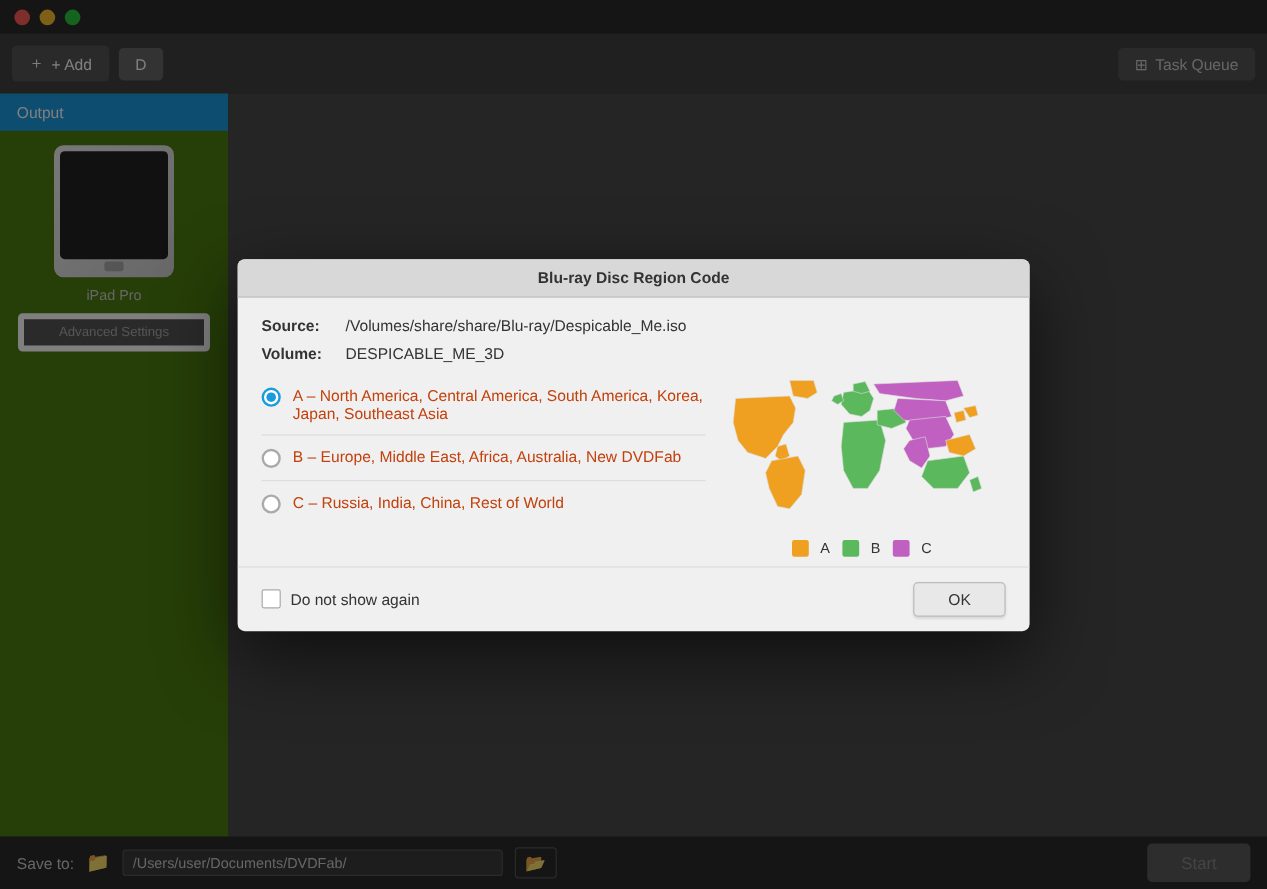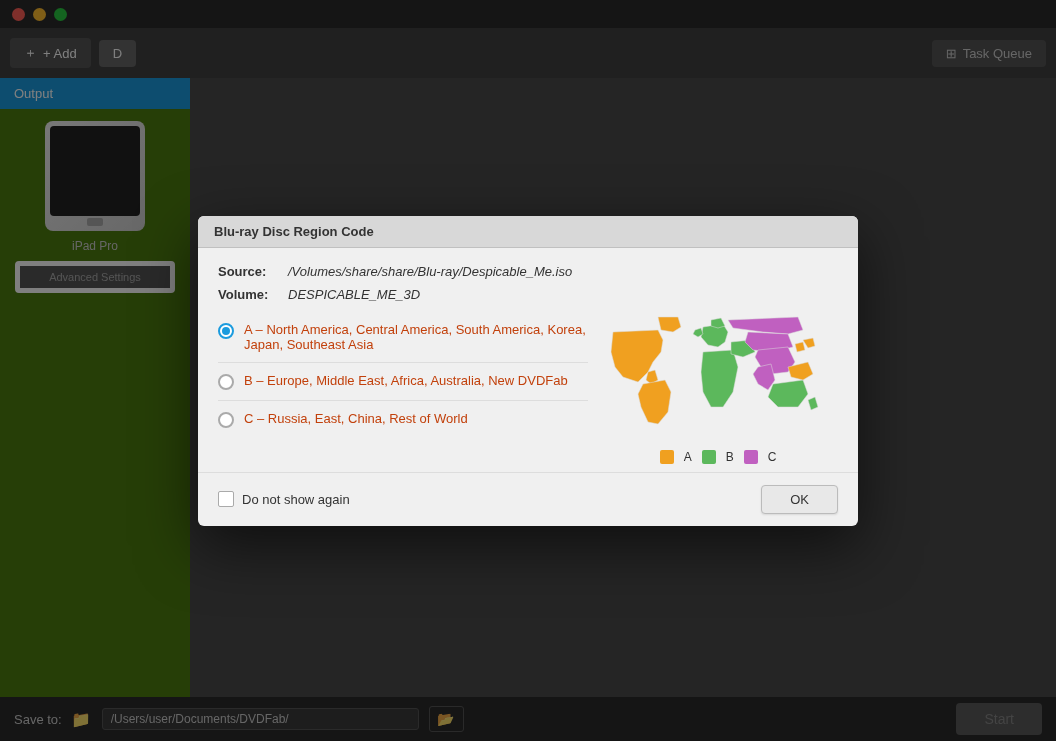--- a/index.html
+++ b/index.html
@@ -249,21 +249,21 @@
     .modal {
       background: #f0f0f0;
       border-radius: 6px;
       width: 660px;
       overflow: hidden;
       box-shadow: 0 20px 60px rgba(0,0,0,0.6);
     }
     .modal-titlebar {
       background: #d8d8d8;
       padding: 8px 16px;
-      text-align: left;
+      text-align: center;
       font-size: 13px;
       font-weight: 600;
       color: #333;
       border-bottom: 1px solid #c0c0c0;
     }
     .modal-body {
       padding: 16px 20px 0 20px;
     }
     .modal-info-row {
       display: flex;
@@ -272,21 +272,20 @@
       font-size: 13px;
       color: #333;
     }
     .modal-label {
       font-weight: 600;
       width: 70px;
       flex-shrink: 0;
     }
     .modal-value {
       color: #333;
-      font-style: italic;
     }
     .modal-content-area {
       display: flex;
       gap: 10px;
       margin-top: 10px;
     }
     .modal-options {
       flex: 1;
     }
     .radio-option {
@@ -468,21 +467,21 @@
             <div class="radio-circle selected">
             </div>
             <span>A – North America, Central America, South America, Korea, Japan, Southeast Asia</span>
           </div>
           <div class="radio-option">
             <div class="radio-circle"></div>
             <span>B – Europe, Middle East, Africa, Australia, New DVDFab</span>
           </div>
           <div class="radio-option">
             <div class="radio-circle"></div>
-            <span>C – Russia, East, China, Rest of World</span>
+            <span>C – Russia, India, China, Rest of World</span>
           </div>
         </div>
 
         <div class="map-area">
           <div class="world-map-container">
             <svg viewBox="0 0 230 130" width="230" height="130" xmlns="http://www.w3.org/2000/svg">
 
               <path d="M10,20 L55,18 L60,28 L58,40 L50,50 L45,60 L35,70 L20,65 L12,55 L8,40 Z" fill="#f0a020" stroke="#ddd" stroke-width="0.5"></path>
 
               <path d="M45,60 L52,58 L55,68 L48,72 L43,68 Z" fill="#f0a020" stroke="#ddd" stroke-width="0.5"></path>

